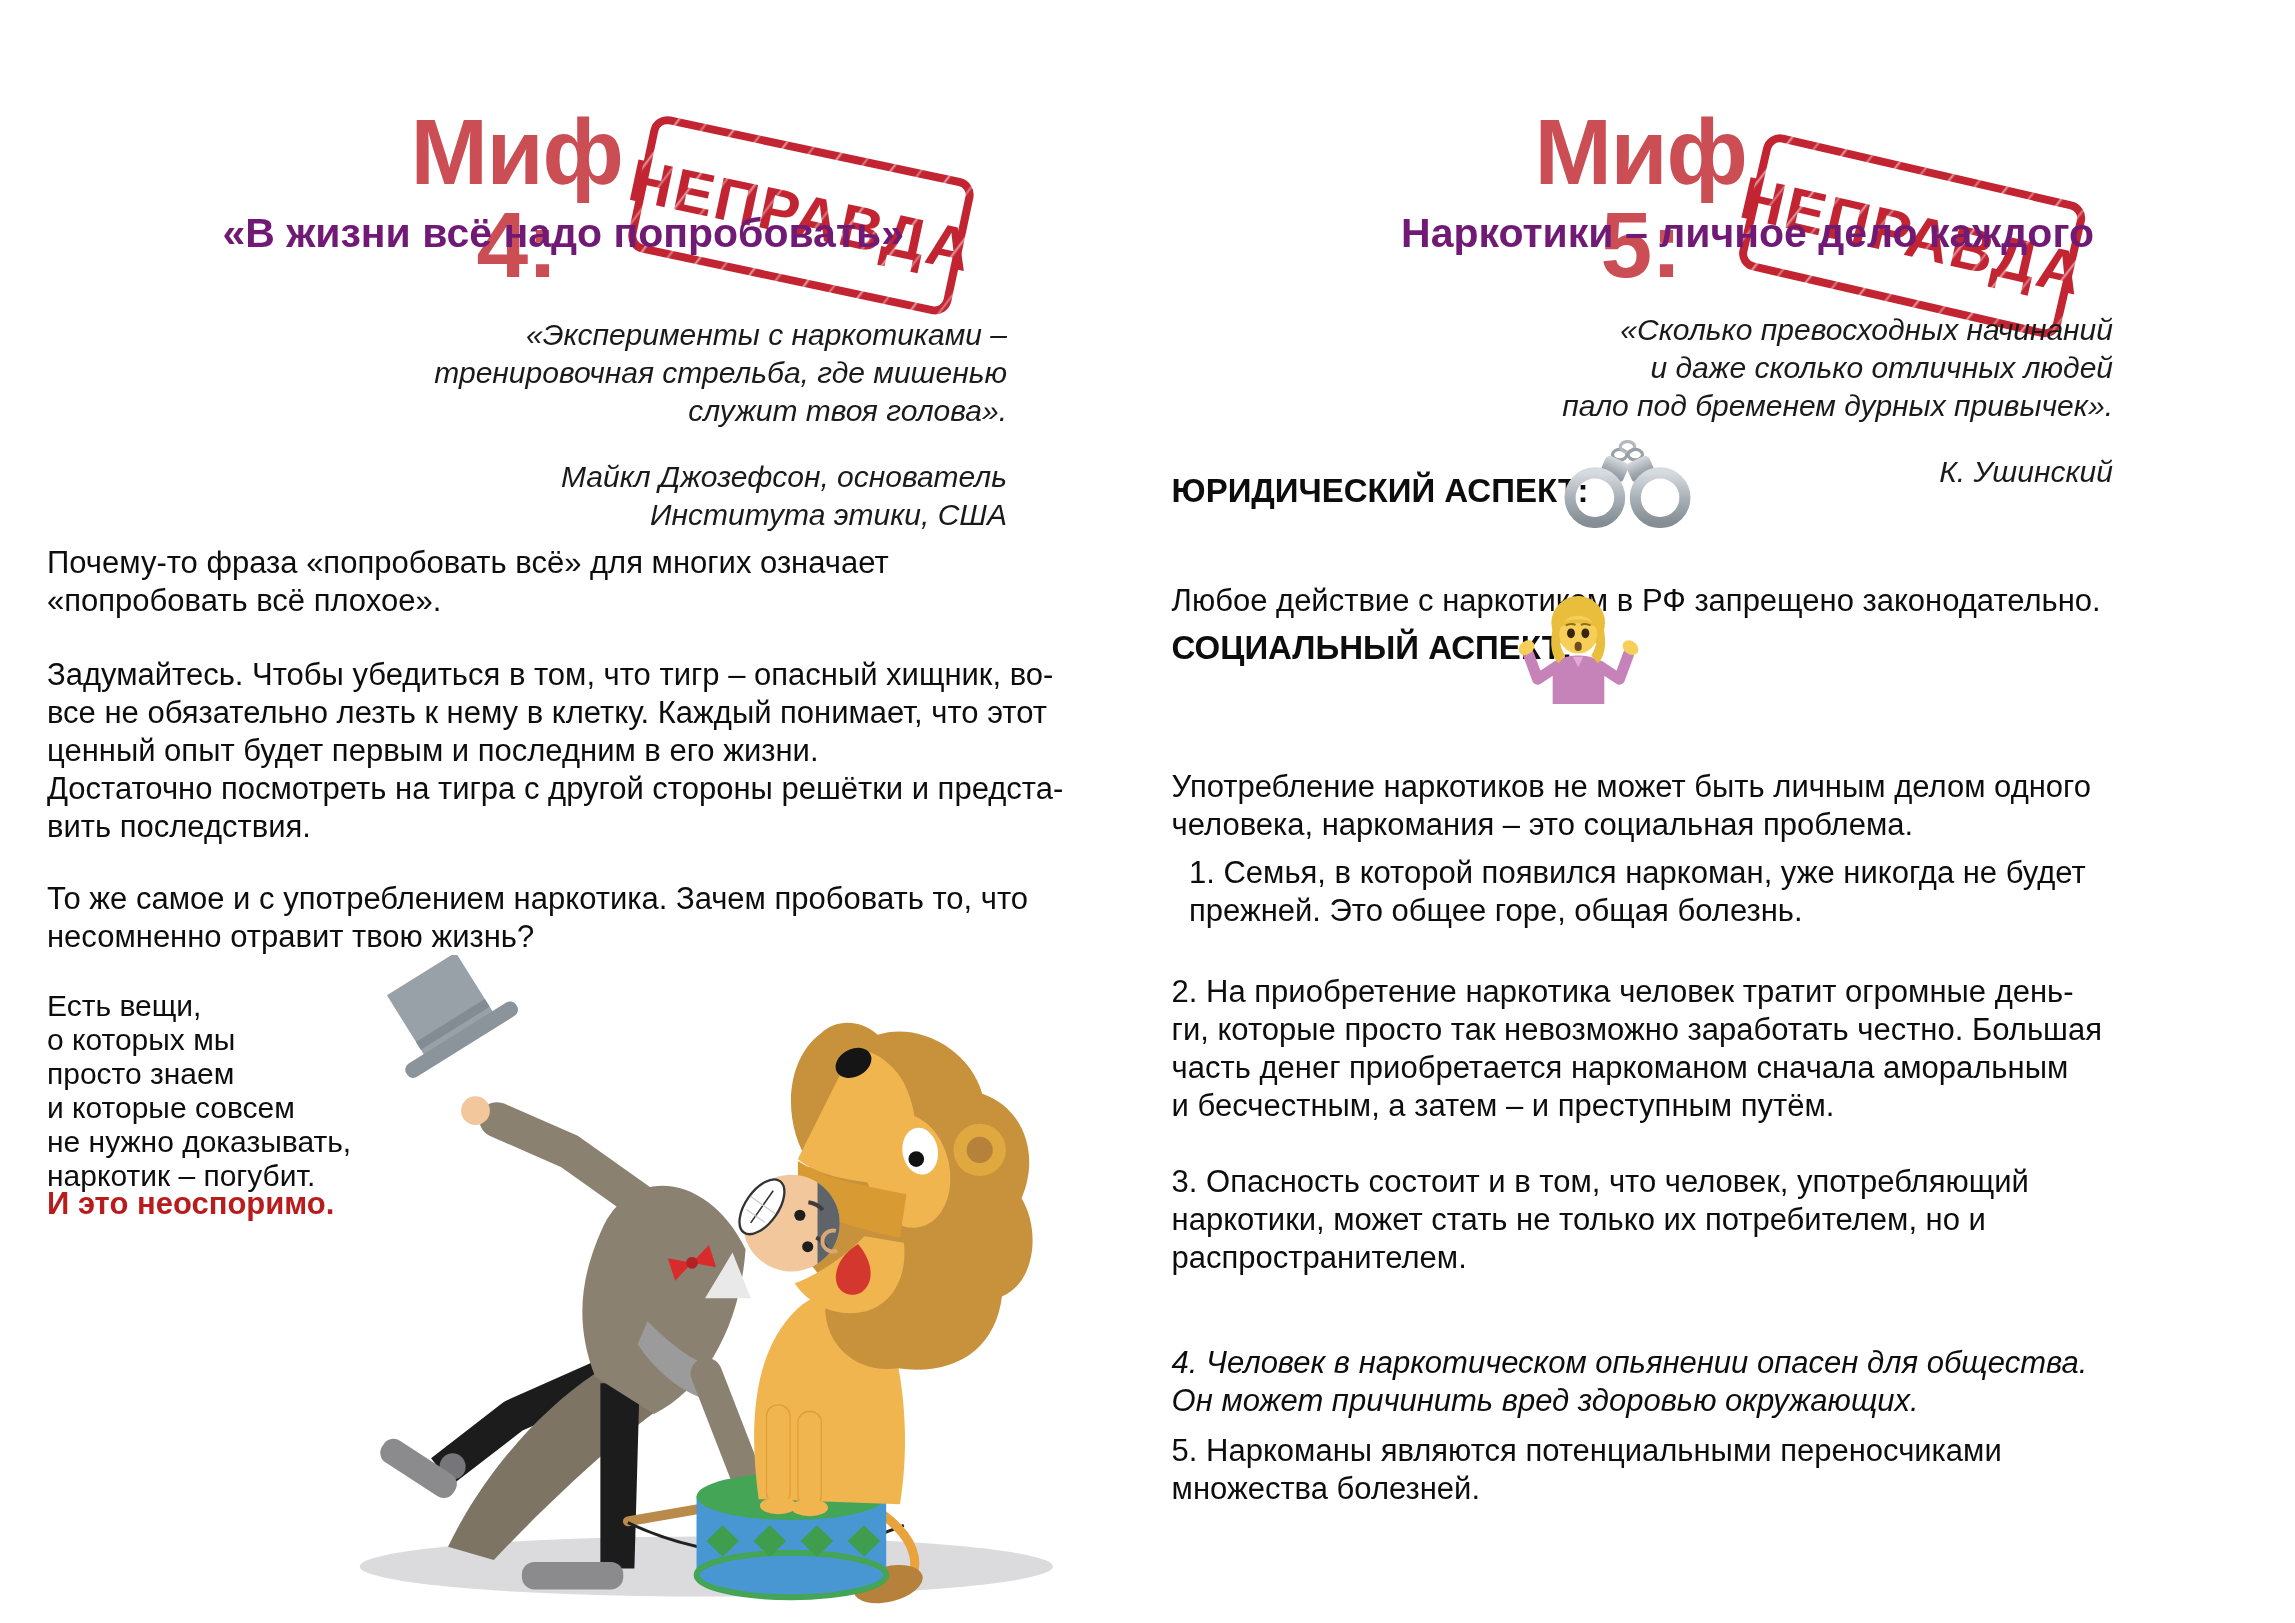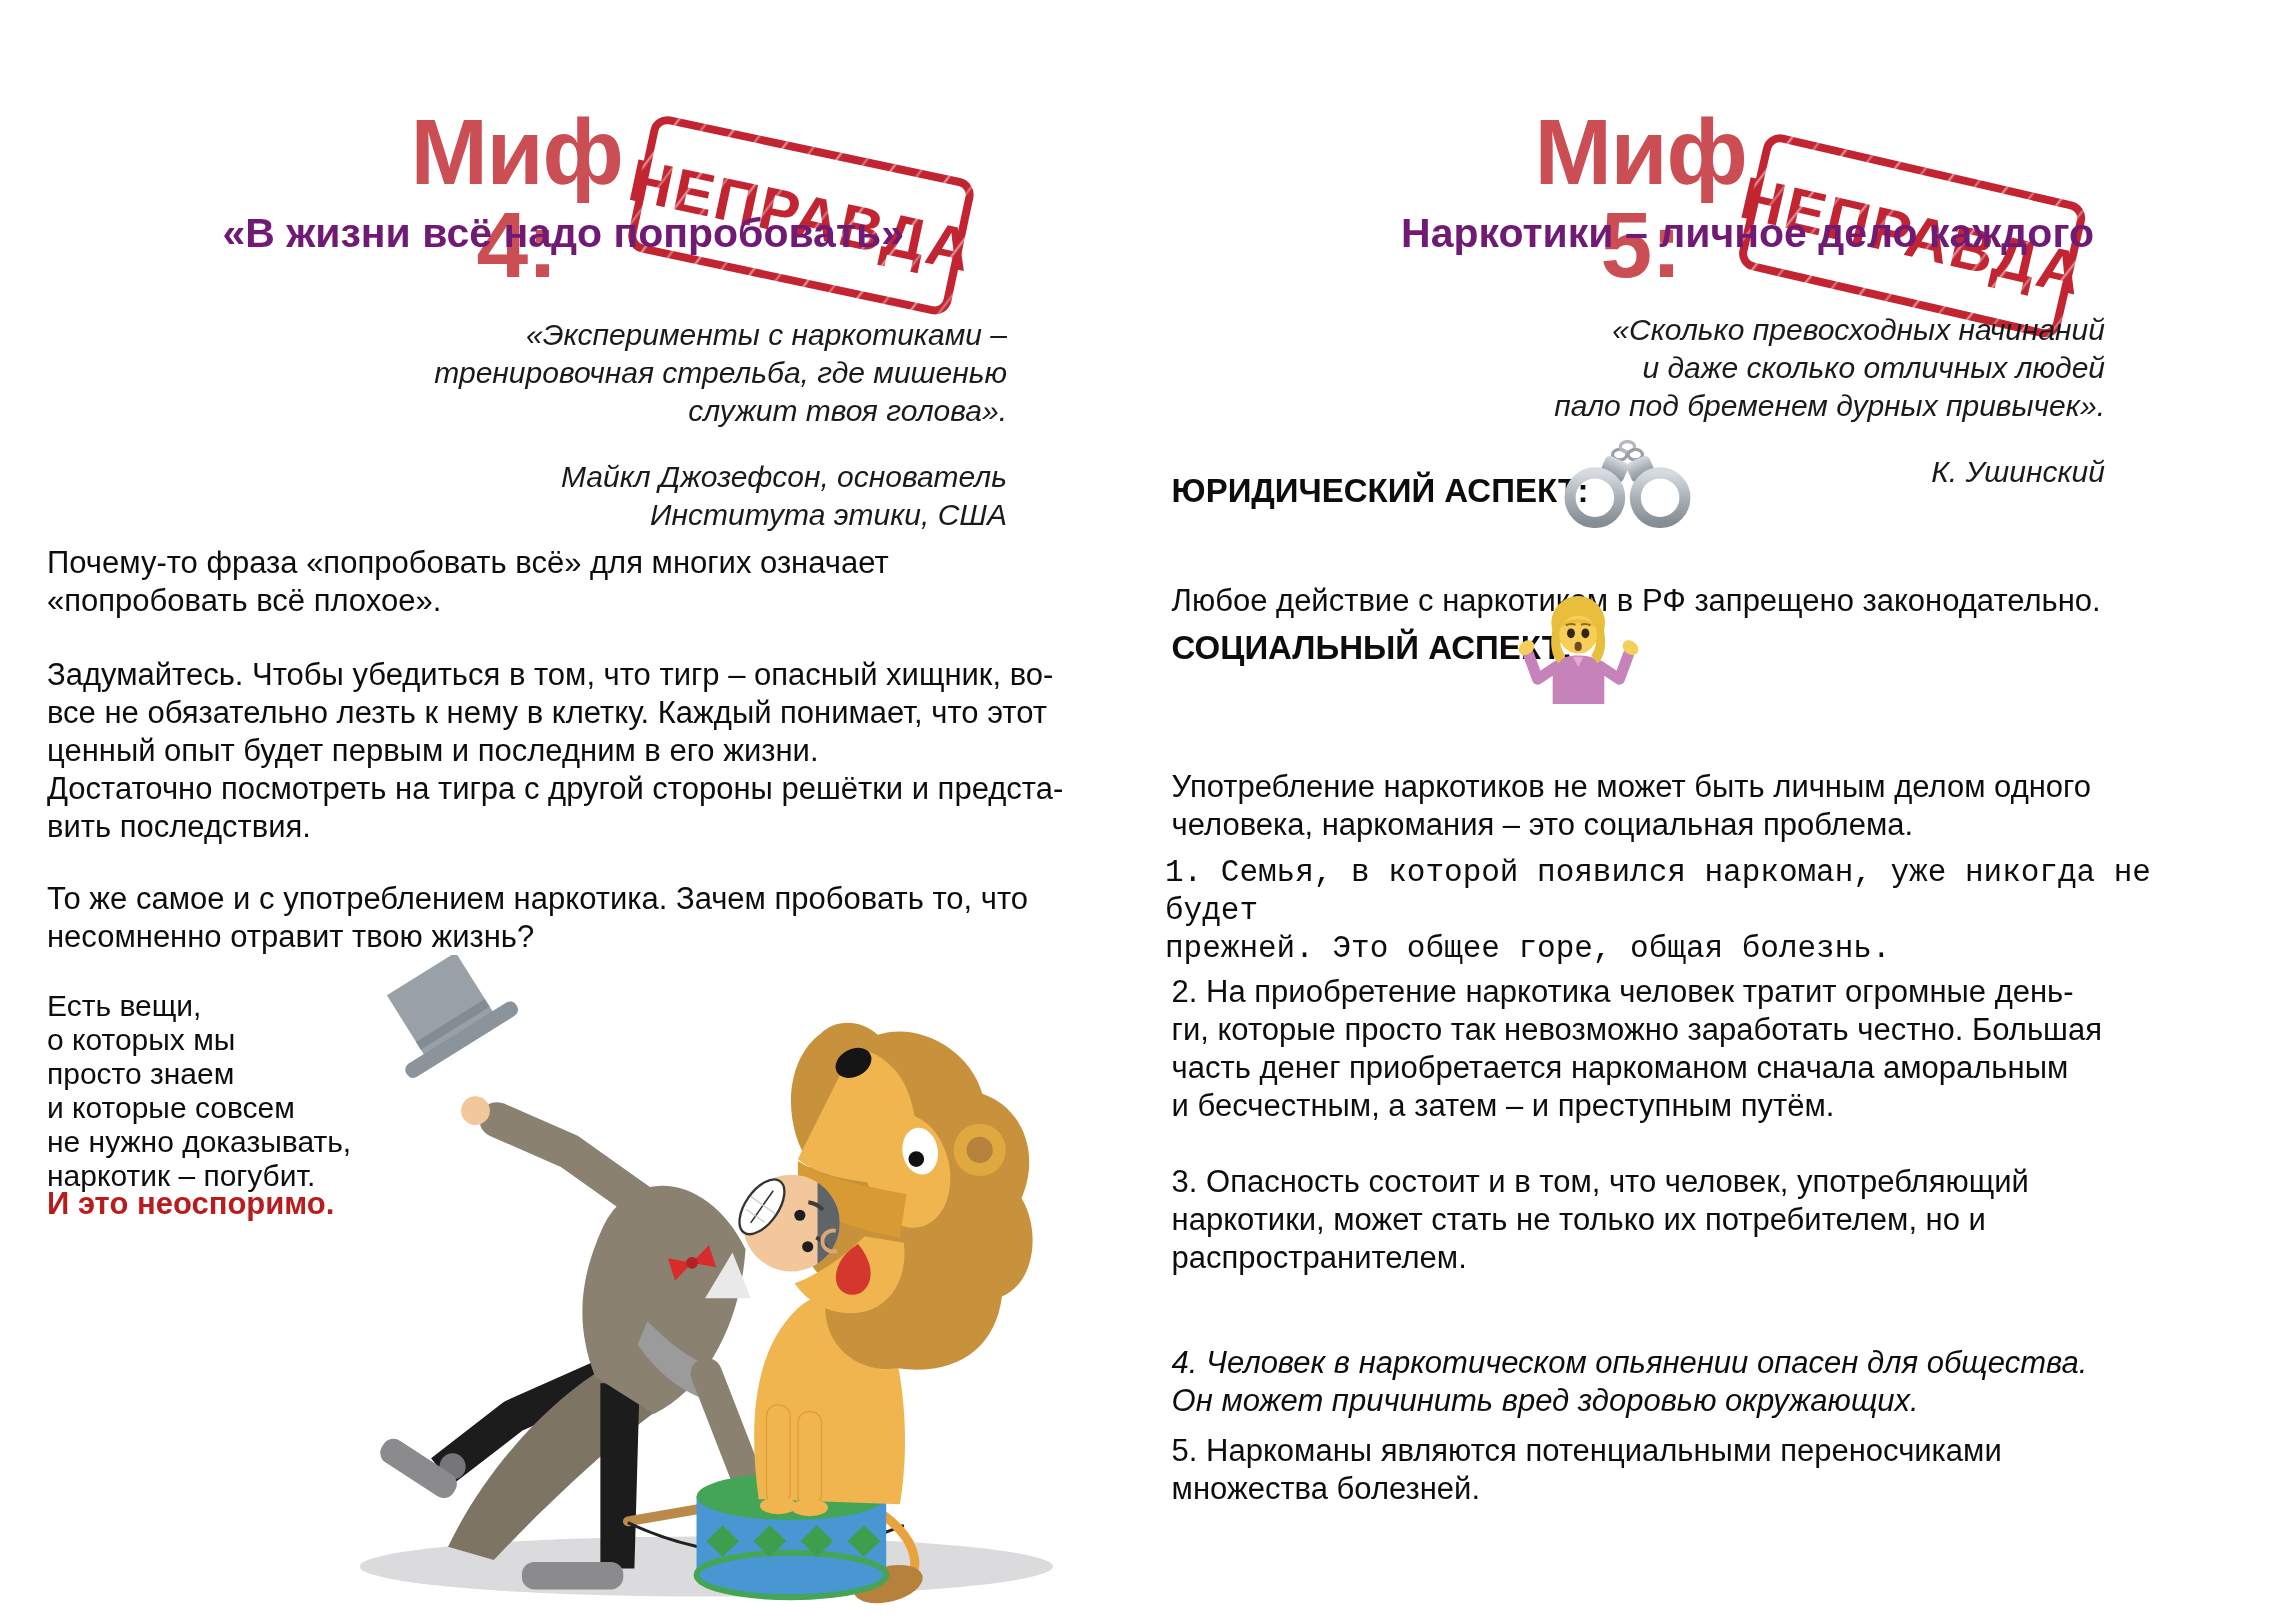--- a/index.html
+++ b/index.html
@@ -201,21 +201,21 @@
 <div class="abs" style="left:1148px;top:0;width:1148px;height:1623px;">
 
   <div class="abs myth-title" style="left:342px;top:106px;width:301px;">Миф 5:</div>
 
   <div class="abs stamp" style="left:619px;top:131px;transform:rotate(13deg);">
     <span class="stamp-text">НЕПРАВДА</span>
   </div>
 
   <div class="abs myth-subtitle" style="left:43px;top:211px;width:903px;">Наркотики – личное дело каждого</div>
 
-  <div class="abs quote" style="left:335px;top:283px;width:622px;">
+  <div class="abs quote" style="left:343px;top:283px;width:622px;">
     <div class="multiline">«Сколько превосходных начинаний
 и даже сколько отличных людей
 пало под бременем дурных привычек».</div>
     <div class="multiline">К. Ушинский</div>
   </div>
 
   <div class="abs section-heading" style="left:23.6px;top:472px;">ЮРИДИЧЕСКИЙ АСПЕКТ:</div>
 
   <svg class="abs" style="left:411px;top:440px;" width="137" height="88" viewBox="0 0 210 134">
     <defs>
@@ -257,21 +257,21 @@
     <ellipse cx="81" cy="60" rx="6" ry="7.5" fill="#35260f"></ellipse>
     <ellipse cx="103" cy="60" rx="6" ry="7.5" fill="#35260f"></ellipse>
     <path d="M73,48 Q81,44 88,47" fill="none" stroke="#8a6d1f" stroke-width="3"></path>
     <path d="M96,47 Q103,44 111,48" fill="none" stroke="#8a6d1f" stroke-width="3"></path>
     <ellipse cx="92" cy="80" rx="5.5" ry="7" fill="#6b4b22"></ellipse>
   </svg>
 
   <div class="abs body-text multiline" style="left:23.6px;top:740px;width:1060px;">Употребление наркотиков не может быть личным делом одного
 человека, наркомания – это социальная проблема.</div>
 
-  <div class="abs body-text multiline" style="left:17px;top:826px;width:1060px;font-family:Liberation Mono, monospace;">1. Семья, в которой появился наркоман, уже никогда не будет
+  <div class="abs body-text multiline" style="left:41px;top:826px;width:1060px;">1. Семья, в которой появился наркоман, уже никогда не будет
 прежней. Это общее горе, общая болезнь.</div>
   <div class="abs body-text multiline" style="left:23.6px;top:945px;width:1060px;">2. На приобретение наркотика человек тратит огромные день-
 ги, которые просто так невозможно заработать честно. Большая
 часть денег приобретается наркоманом сначала аморальным
 и бесчестным, а затем – и преступным путём.</div>
   <div class="abs body-text multiline" style="left:23.6px;top:1135px;width:1060px;">3. Опасность состоит и в том, что человек, употребляющий
 наркотики, может стать не только их потребителем, но и
 распространителем.</div>
   <div class="abs body-text multiline" style="left:23.6px;top:1316px;width:1060px;font-style:italic;">4. Человек в наркотическом опьянении опасен для общества.
 Он может причинить вред здоровью окружающих.</div>

